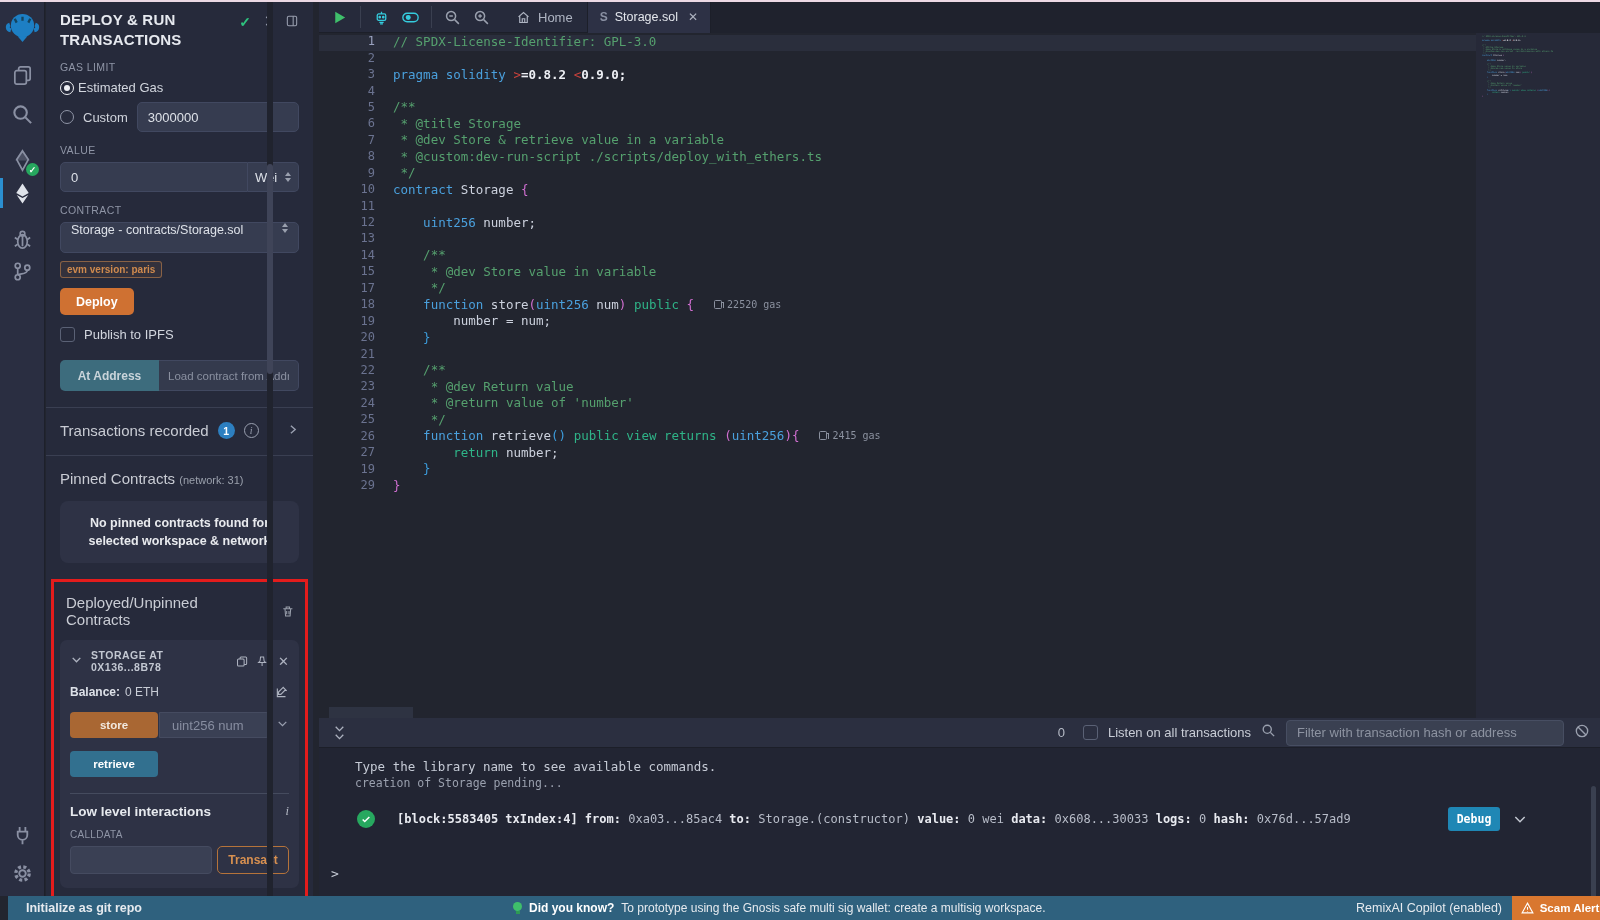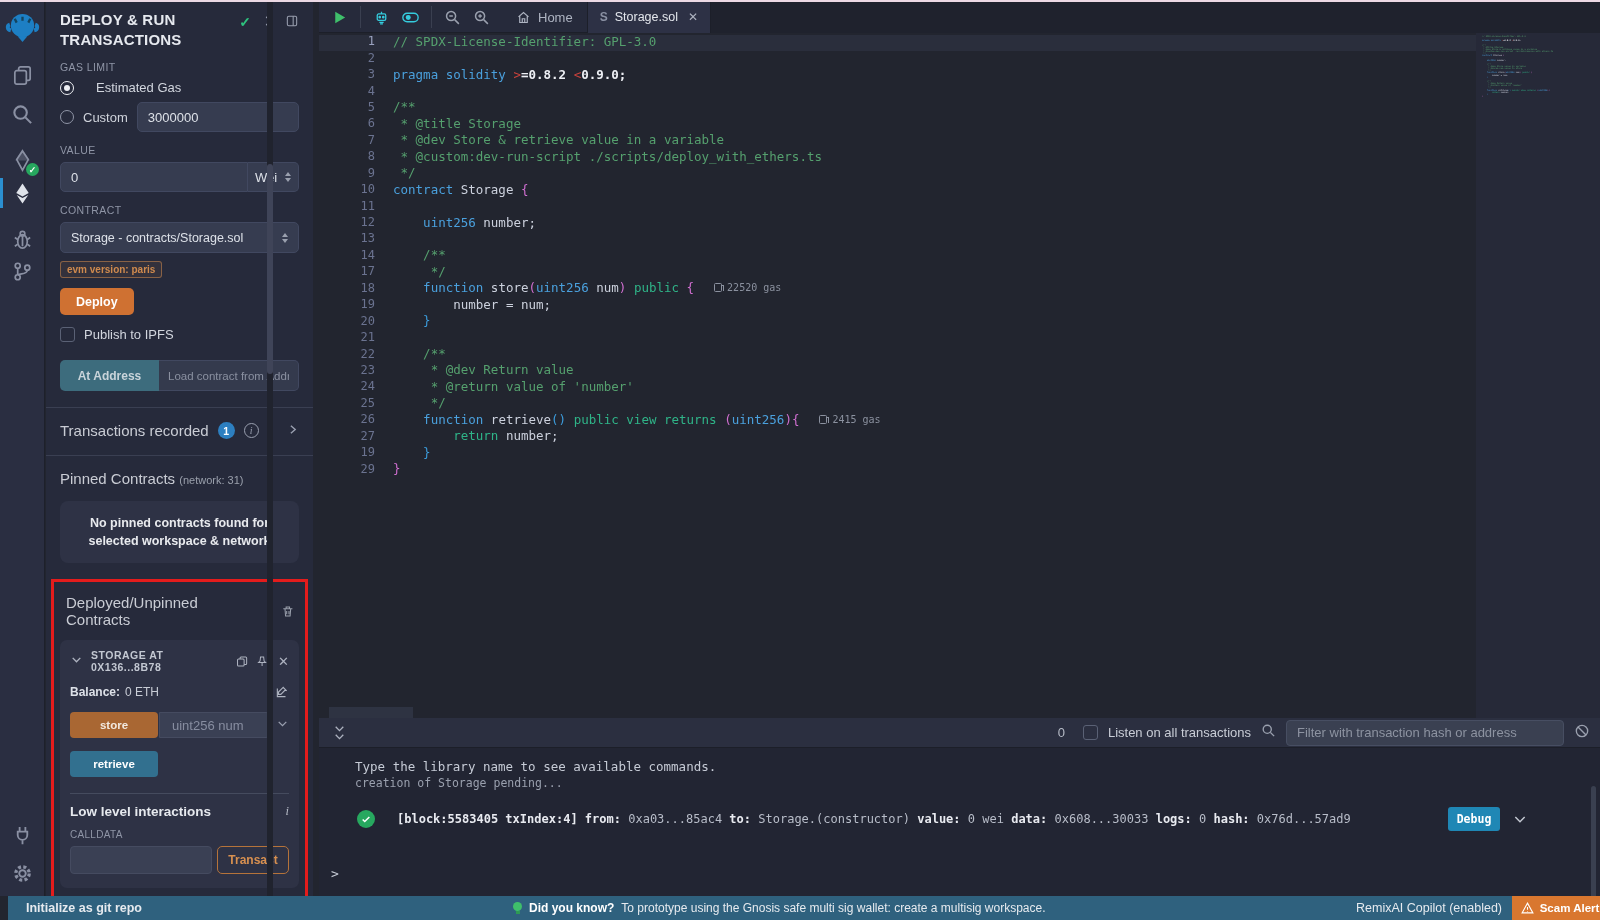--- a/index.html
+++ b/index.html
@@ -20,38 +20,38 @@
 
   
   .panel { position:absolute; left:46px; top:2px; width:267px; height:894px; background:#262a3b; color:#cfd3db; }
   .panel-inner { padding:8px 14px 0 14px; }
   .panel-head { display:flex; }
   .panel-title { font-size:15px; font-weight:700; color:#e6e9ef; line-height:1.3; letter-spacing:.2px; width:150px; }
   .panel-head .hicons { margin-left:auto; display:flex; gap:10px; align-items:flex-start; padding-top:4px; }
   .hicons .chk { color:#2ec27e; font-size:14px; font-weight:bold; cursor:pointer; }
   .hicons svg { width:14px; height:14px; color:#9aa0b0; cursor:pointer; }
   .lbl { font-size:10.5px; color:#8f95a6; letter-spacing:.4px; margin-top:12px; margin-bottom:6px; }
-  .radio-row { display:flex; align-items:center; gap:22px; margin:7px 0; font-size:13px; color:#d2d6de; }
+  .radio-row { display:flex; align-items:center; gap:4px; margin:7px 0; font-size:13px; color:#d2d6de; }
   .radio { width:14px; height:14px; border-radius:50%; border:1.5px solid #8f95a6; cursor:pointer; flex:0 0 auto; }
   .radio.sel { border-color:#eef0f4; position:relative; }
   .radio.sel::after { content:""; position:absolute; left:3px; top:3px; width:6px; height:6px; border-radius:50%; background:#eef0f4; }
   .tinput { background:#363c50; border:1px solid #414860; border-radius:5px; color:#dde1e8; font-size:13px;
     height:30px; padding:8px 10px; width:100%; font-family:"Liberation Sans",sans-serif; }
   .tinput::placeholder { color:#878da0; }
   .custom-row { display:flex; align-items:center; gap:9px; }
   .custom-row .radio-lab { font-size:13px; width:64px; }
   .value-row { display:flex; }
   .value-row .tinput { border-radius:5px 0 0 5px; }
   .unit-sel { width:66px; height:30px; background:#363c50; border:1px solid #414860; border-left:none; border-radius:0 5px 5px 0;
     display:flex; align-items:center; justify-content:center; gap:8px; font-size:13px; color:#dde1e8; cursor:pointer; }
   .updown { display:flex; flex-direction:column; gap:2px; }
   .updown i { width:0; height:0; border-left:3.5px solid transparent; border-right:3.5px solid transparent; display:block; }
   .updown i.u { border-bottom:4px solid #9aa0ae; }
   .updown i.d { border-top:4px solid #9aa0ae; }
-  .select-box { height:31px; background:#363c50; border:1px solid #414860; border-radius:5px; display:flex; align-items:center;
+  .select-box { height:31px; background:#363c50; border:1px solid #414860; border-radius:5px; display:flex; 
     padding:0 10px; font-size:12.5px; color:#dde1e8; cursor:pointer; }
   .select-box span { white-space:nowrap; overflow:hidden; text-overflow:ellipsis; }
   .select-box .updown { margin-left:auto; }
   .evm-badge { display:inline-block; margin-top:8px; font-size:10px; font-weight:700; color:#cf8a4e;
     border:1px solid rgba(207,138,78,.55); background:rgba(207,138,78,.08); border-radius:3px; padding:2px 6px; cursor:default; }
   .deploy-btn { margin-top:10px; background:#cf7132; color:#fff; font-weight:700; font-size:12.5px; border:none;
     border-radius:5px; height:27px; padding:0 16px; cursor:pointer; font-family:"Liberation Sans",sans-serif; }
   .chk-row { display:flex; align-items:center; gap:9px; margin-top:12px; font-size:13px; color:#d2d6de; }
   .checkbox { width:15px; height:15px; border:1.5px solid #5a6175; border-radius:3px; background:transparent; cursor:pointer; flex:0 0 auto; }
   .ataddr-row { display:flex; margin-top:18px; }
@@ -489,20 +489,24 @@
           </div>
           <div class="code-row">
             <span class="ln">13</span>
             <pre></pre>
           </div>
           <div class="code-row">
             <span class="ln">14</span>
             <pre><span class="tk-c">    /**</span></pre>
           </div>
           <div class="code-row">
+            <span class="ln">15</span>
+            <pre><span class="tk-c">     * @dev Store value in variable</span></pre>
+          </div>
+          <div class="code-row">
             <span class="ln">17</span>
             <pre><span class="tk-c">     */</span></pre>
           </div>
           <div class="code-row">
             <span class="ln">18</span>
             <pre><span class="tk-w">    </span><span class="tk-k">function</span><span class="tk-w"> store</span><span class="tk-p">(</span><span class="tk-k">uint256</span><span class="tk-w"> num</span><span class="tk-p">)</span><span class="tk-w"> </span><span class="tk-g">public</span><span class="tk-w"> </span><span class="tk-p">{</span></pre>
             <span class="gas-note"><span class="gas-ico"></span>22520 gas</span>
           </div>
           <div class="code-row">
             <span class="ln">19</span>

